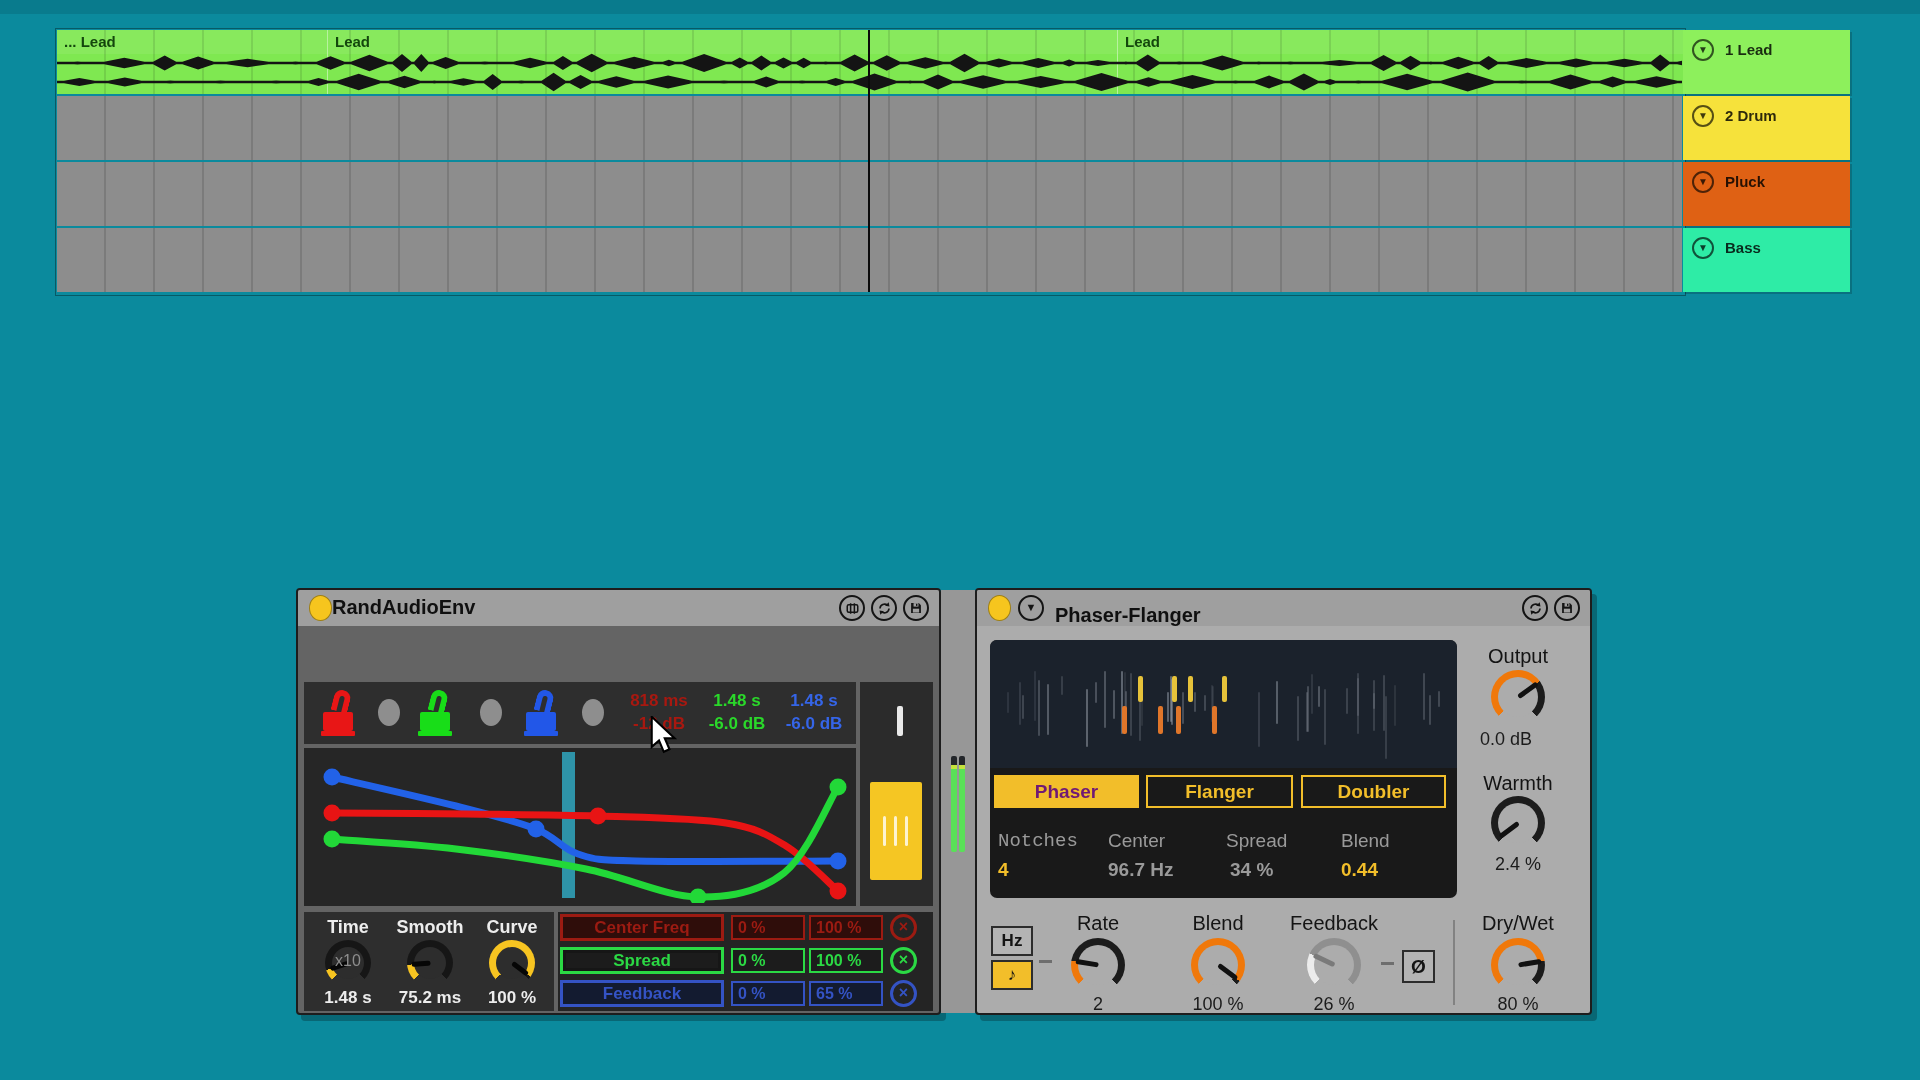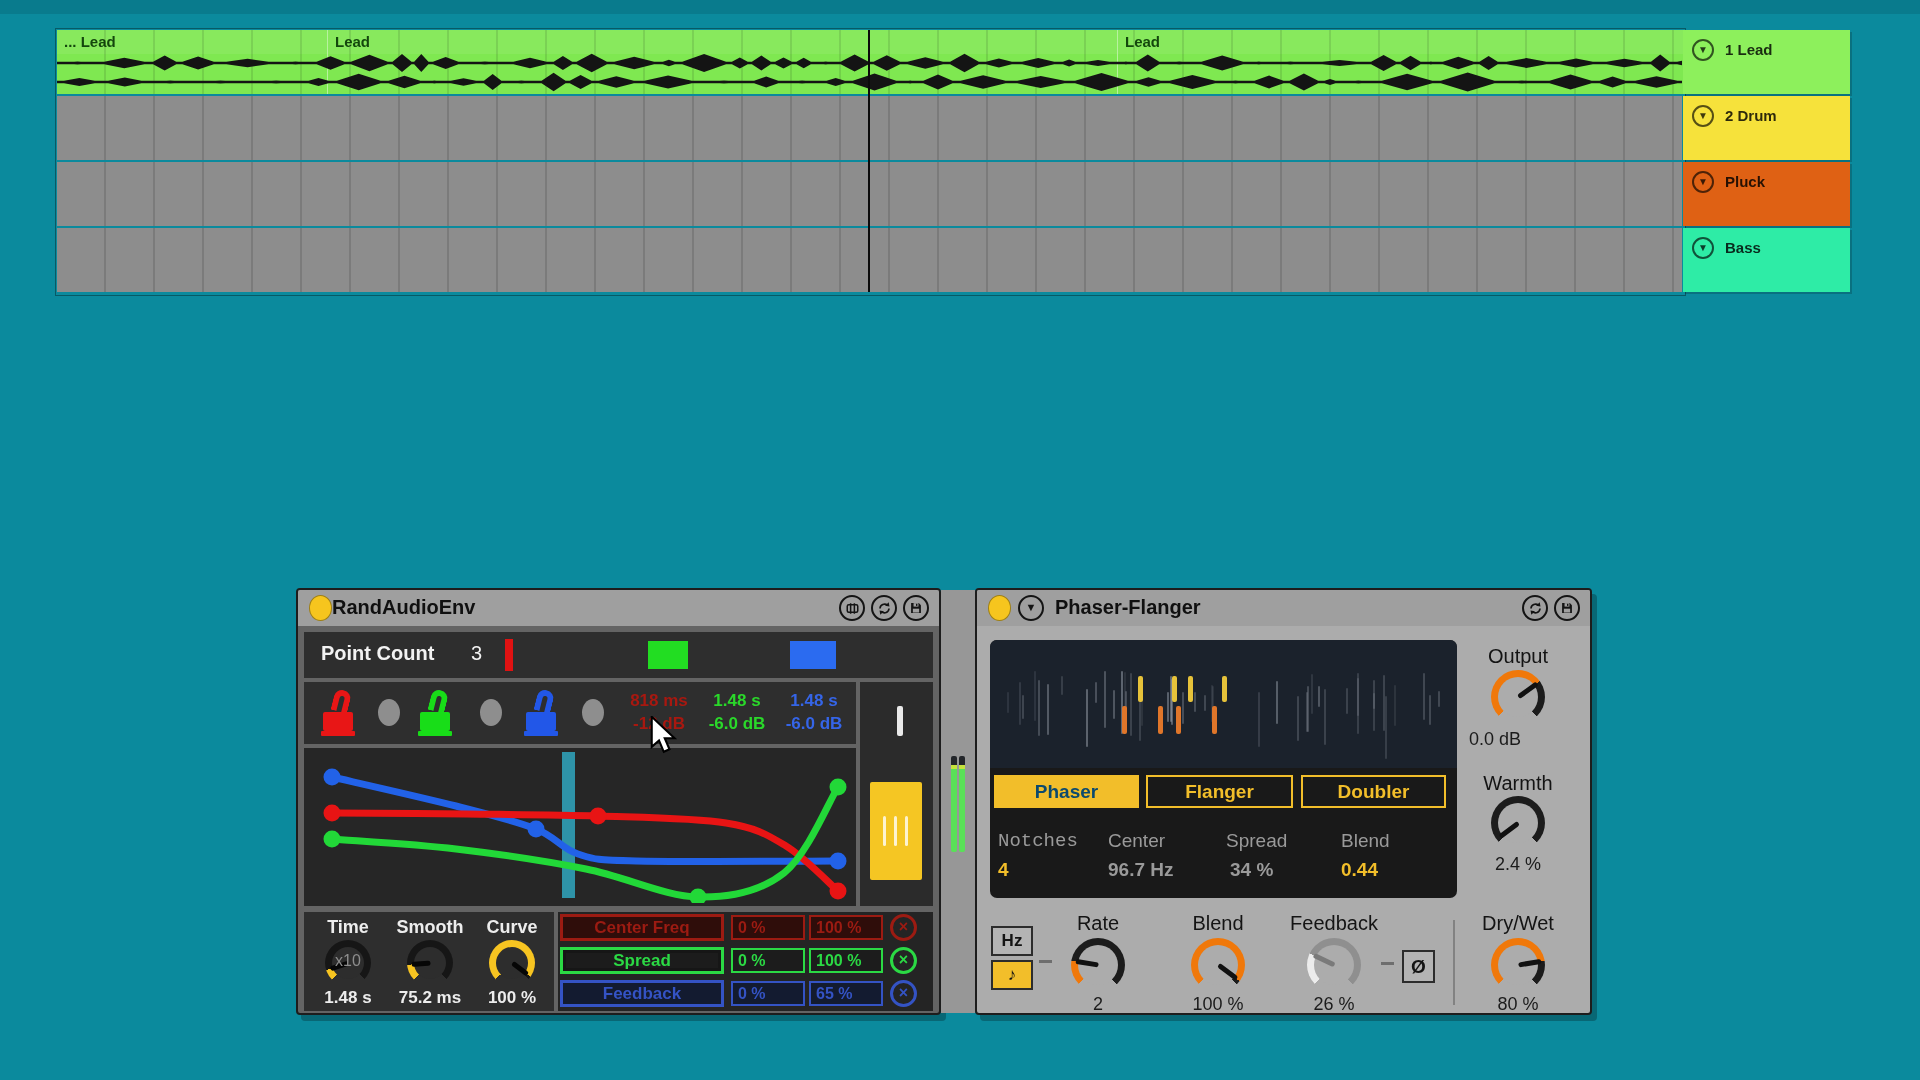--- a/index.html
+++ b/index.html
@@ -77,21 +77,21 @@
   .mrow.active .mlabel{box-shadow:inset 0 0 0 3px #161616;}
 
   
   #phaser{left:975px;width:617px;background:#acacac;}
   .darkpanel{position:absolute;left:13px;top:50px;width:467px;height:258px;background:#191919;border-radius:7px;}
   .spectrum{position:absolute;left:0;top:0;width:467px;height:128px;background:#1b222c;border-radius:7px 7px 0 0;overflow:hidden;}
   .sline{position:absolute;background:#9aa2ad;width:2px;border-radius:1px;}
   .aline{position:absolute;width:5px;border-radius:2px;}
   .tab{position:absolute;top:135px;height:33px;box-sizing:border-box;border:2px solid #f2be2a;
        text-align:center;font-size:19px;font-weight:bold;line-height:29px;color:#f2be2a;background:#191919;}
-  .tab.sel{background:#f2be2a;color:#0c4a6e;}
+  .tab.sel{background:#f2be2a;color:#701a75;}
   .pp-label{position:absolute;top:190px;font-size:19px;color:#9a9a9a;}
   .pp-value{position:absolute;top:219px;font-size:19px;font-weight:bold;color:var(--vc);}
   .ph-label{position:absolute;font-size:20px;color:#141414;text-align:center;width:120px;margin-left:-60px;}
   .ph-value{position:absolute;font-size:18px;color:#1b1b1b;text-align:center;width:120px;margin-left:-60px;}
   .sqbtn{position:absolute;width:42px;height:30px;border:2px solid #2c2c2c;box-sizing:border-box;background:#b4b4b4;
          text-align:center;font-size:17px;font-weight:bold;color:#141414;line-height:26px;}
   .sqbtn.sel{background:#f2be2a;}
   .dash{position:absolute;width:13px;height:3px;background:#6e6e6e;}
   .vdivider{position:absolute;width:2px;background:#828282;}
   .phase-btn{position:absolute;width:33px;height:33px;border:2px solid #2c2c2c;box-sizing:border-box;background:#b4b4b4;
@@ -178,27 +178,20 @@
       <div class="tb-icon" style="right:10px;">
         <svg width="14" height="14" viewBox="0 0 20 20">
             <path d="M3 3 h11 l3 3 v11 h-14 z" fill="#141414"></path>
             <rect x="6.5" y="3" width="7" height="5" fill="#9f9f9f"></rect>
             <rect x="10" y="4" width="2" height="3" fill="#141414"></rect>
             <rect x="5.5" y="11" width="9" height="5.5" fill="#9f9f9f"></rect>
           </svg>
       </div>
     </div>
 
-    <div class="panel" style="left:6px;top:42px;width:629px;height:46px;">
-      <div class="pc-label">Point Count</div>
-      <div class="pc-val">3</div>
-      <div class="pc-bar" style="--bg: #e01212;"></div>
-      <div class="pc-swatch" style="left: 344px; width: 40px; --bg: #22dd22;"></div>
-      <div class="pc-swatch" style="left: 486px; width: 46px; --bg: #2b6bf0;"></div>
-    </div>
 
     <div class="panel" style="left:6px;top:92px;width:552px;height:62px;">
       <div class="lock" style="left: 19px; top: 7px; --lc: #e81616;">
         <div class="shackle"></div>
           <div class="lbody"></div>
           <div class="lbase"></div>
       </div>
       <div class="oval" style="left:74px;top:17px;"></div>
       <div class="lock" style="left: 116px; top: 7px; --lc: #18dd18;">
         <div class="shackle"></div>
@@ -305,21 +298,21 @@
 
   <div class="meterstrip">
     <div class="meter" style="left:10px;"></div>
     <div class="meter" style="left:18px;"></div>
   </div>
 
   <div class="device" id="phaser">
     <div class="d-titlebar">
       <div class="activator"></div>
       <div class="fold-btn">▼</div>
-      <div class="d-title" style="left:78px;">Phaser-Flanger</div>
+      <div class="d-title" style="left:78px;margin-top:8px;">Phaser-Flanger</div>
       <div class="tb-icon" style="right:42px;">
         <svg width="15" height="15" viewBox="0 0 20 20">
             <path d="M4 10 a6 6 0 0 1 10 -4.2" fill="none" stroke="#141414" stroke-width="2.2"></path>
             <polygon points="15.6,1.6 16.6,7.4 10.8,6.4" fill="#141414"></polygon>
             <path d="M16 10 a6 6 0 0 1 -10 4.2" fill="none" stroke="#141414" stroke-width="2.2"></path>
             <polygon points="4.4,18.4 3.4,12.6 9.2,13.6" fill="#141414"></polygon>
           </svg>
       </div>
       <div class="tb-icon" style="right:10px;">
         <svg width="14" height="14" viewBox="0 0 20 20">
@@ -398,21 +391,21 @@
       <div class="pp-value" style="left: 118px; --vc: #9a9a9a;">96.7 Hz</div>
       <div class="pp-value" style="left: 240px; --vc: #9a9a9a;">34 %</div>
       <div class="pp-value" style="left: 351px; --vc: #f2be2a;">0.44</div>
     </div>
 
     <div class="ph-label" style="left:541px;top:55px;">Output</div>
     <div class="knob knob-lg" style="position: absolute; left: 514px; top: 80px; background: conic-gradient(from 225deg, rgb(240, 120, 10) 0deg, rgb(240, 120, 10) 189deg, rgb(28, 28, 28) 189deg, rgb(28, 28, 28) 270deg, transparent 270deg, transparent 360deg);">
       <div class="kinner" style="background: rgb(172, 172, 172);"></div>
         <div class="kptr" style="background: rgb(17, 17, 17); transform: rotate(234deg);"></div>
     </div>
-    <div class="ph-value" style="left:518px;top:139px;">0.0 dB</div>
+    <div class="ph-value" style="left:529px;top:139px;">0.0 dB</div>
 
     <div class="ph-label" style="left:541px;top:182px;">Warmth</div>
     <div class="knob knob-lg" style="position: absolute; left: 514px; top: 206px; background: conic-gradient(from 225deg, rgb(28, 28, 28) 0deg, rgb(28, 28, 28) 8.1deg, rgb(28, 28, 28) 8.1deg, rgb(28, 28, 28) 270deg, transparent 270deg, transparent 360deg);">
       <div class="kinner" style="background: rgb(172, 172, 172);"></div>
         <div class="kptr" style="background: rgb(17, 17, 17); transform: rotate(53.1deg);"></div>
     </div>
     <div class="ph-value" style="left:541px;top:264px;">2.4 %</div>
 
     <div class="sqbtn" style="left:14px;top:336px;">Hz</div>
     <div class="sqbtn sel" style="left:14px;top:370px;">♪</div>

